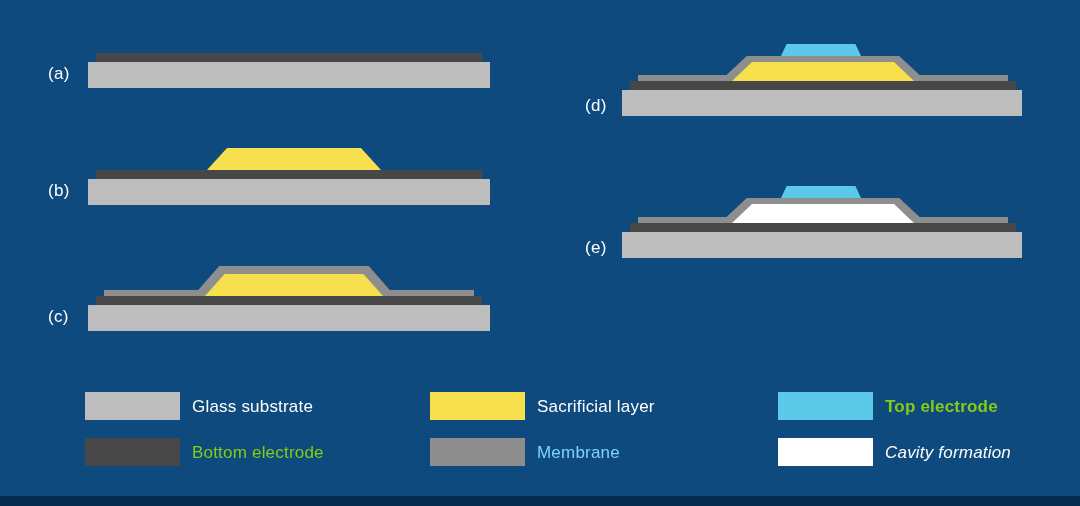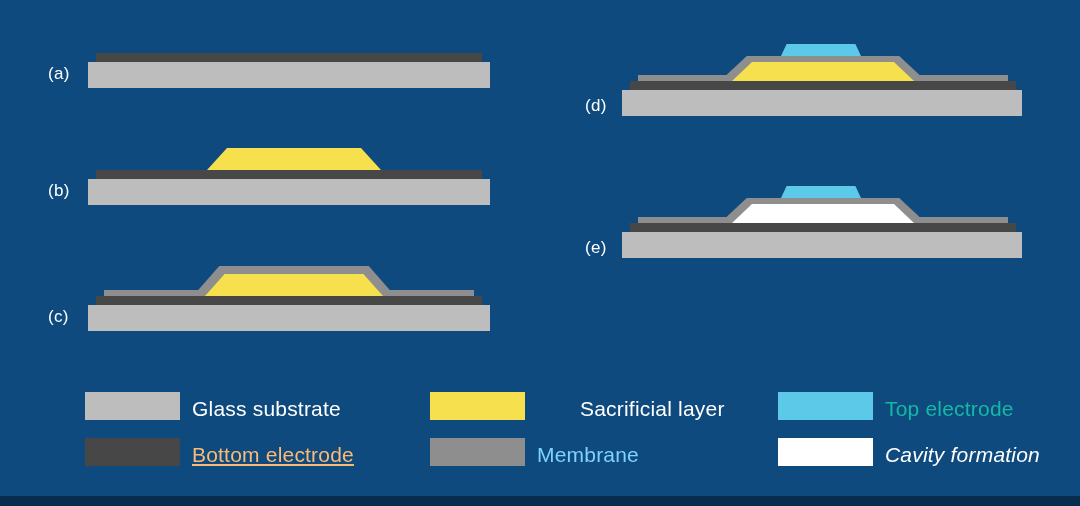--- a/index.html
+++ b/index.html
@@ -13,21 +13,21 @@
   }
   .layer { position: absolute; }
   .trap { position: absolute; }
   .panel-label {
     position: absolute;
     font-size: 17px;
     letter-spacing: 0.3px;
   }
   .legend-label {
     position: absolute;
-    font-size: 21px;
+    font-size: 17px;
     letter-spacing: 0.2px;
     white-space: nowrap;
   }
   .swatch {
     position: absolute;
     width: 95px;
     height: 28px;
   }
   .footer-bar {
     position: absolute;
@@ -82,29 +82,29 @@
     <div class="trap" style="left: 732px; top: 204px; width: 182px; height: 19px; clip-path: polygon(11% 0%, 89% 0%, 100% 100%, 0% 100%); background-color: rgb(255, 255, 255);"></div>
     <div class="layer" style="left: 630px; top: 223px; width: 386px; height: 9px; background-color: rgb(71, 71, 71);"></div>
     <div class="layer" style="left: 622px; top: 232px; width: 400px; height: 26px; background-color: rgb(189, 189, 189);"></div>
   </div>
 
   <div>
     <div class="swatch" style="left: 85px; top: 392px; background-color: rgb(189, 189, 189);"></div>
     <div class="legend-label" style="left: 192px; top: 397px; color: rgb(255, 255, 255);">Glass substrate</div>
 
     <div class="swatch" style="left: 85px; top: 438px; background-color: rgb(71, 71, 71);"></div>
-    <div class="legend-label" style="left: 192px; top: 443px; color: #fdba74; text-decoration: underline;">Bottom electrode</div>
+    <div class="legend-label" style="left: 192px; top: 443px; color: #84cc16;">Bottom electrode</div>
 
     <div class="swatch" style="left: 430px; top: 392px; background-color: rgb(246, 224, 77);"></div>
-    <div class="legend-label" style="left: 537px; top: 397px; color: rgb(255, 255, 255); margin-left: 43px;">Sacrificial layer</div>
+    <div class="legend-label" style="left: 537px; top: 397px; color: rgb(255, 255, 255);">Sacrificial layer</div>
 
     <div class="swatch" style="left: 430px; top: 438px; background-color: rgb(142, 142, 142);"></div>
     <div class="legend-label" style="left: 537px; top: 443px; color: #7dd3fc;">Membrane</div>
 
     <div class="swatch" style="left: 778px; top: 392px; background-color: rgb(92, 201, 233);"></div>
-    <div class="legend-label" style="left: 885px; top: 397px; color: #14b8a6;">Top electrode</div>
+    <div class="legend-label" style="left: 885px; top: 397px; color: #84cc16; font-weight: bold;">Top electrode</div>
 
     <div class="swatch" style="left: 778px; top: 438px; background-color: rgb(255, 255, 255);"></div>
     <div class="legend-label" style="left: 885px; top: 443px; color: rgb(255, 255, 255); font-style: italic;">Cavity formation</div>
   </div>
 
   <div class="footer-bar" style="background-color: rgb(8, 44, 78);"></div>
 </div>
 
 </body></html>

